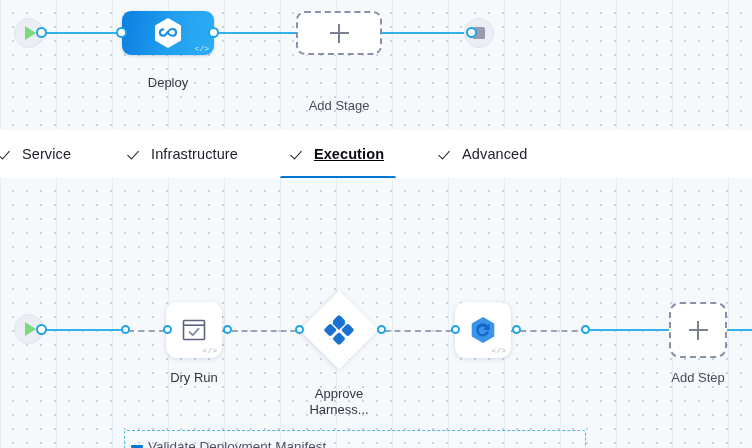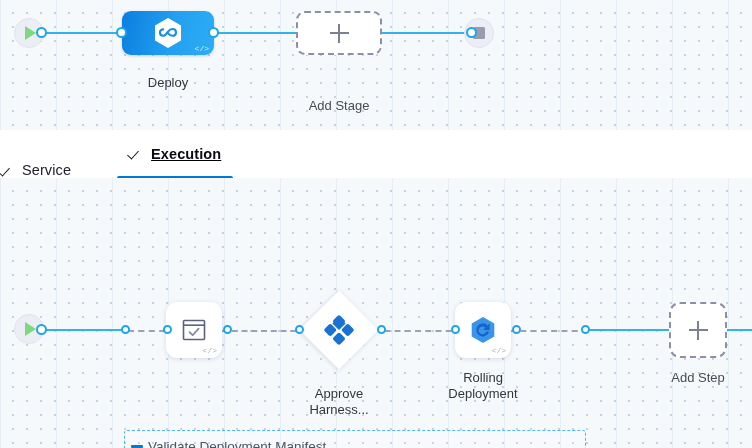--- a/index.html
+++ b/index.html
@@ -209,29 +209,39 @@
     </div>
     <div class="caption muted" style="left:269px; top:80px; width:140px;margin-top:18px;">Add Stage</div>
 
     <div class="terminal" style="left:464px; top:18px;">
       <div class="stop-sq"></div>
     </div>
     <div class="port" style="left:466px; top:27px;"></div>
   </div>
 
   <div id="tab-bar">
-    <div class="tab" style="margin-right:58px;align-items:flex-end;">
+    <div class="tab" style="margin-right:58px;">
       <span class="tab-check"></span>
       <span class="tab-label">Service</span>
+
+    </div>
+    <div class="tab" style="margin-right:54px;">
+      <span class="tab-check"></span>
+      <span class="tab-label">Infrastructure</span>
 
     </div>
     <div class="tab active" style="padding:0 12px; margin-left:-12px; margin-right:44px;text-decoration:underline;">
       <span class="tab-check"></span>
       <span class="tab-label">Execution</span>
       <span class="tab-underline"></span>
+    </div>
+    <div class="tab">
+      <span class="tab-check"></span>
+      <span class="tab-label">Advanced</span>
+
     </div>
   </div>
 
   <div id="exec-canvas" class="canvas">
 
     <div id="step-group"></div>
     <div id="group-header">
       <span class="collapse-bar"></span>
       <span id="group-title">Validate Deployment Manifest</span>
     </div>
@@ -259,20 +269,21 @@
     <div class="port small" style="left:581px; top:147px;"></div>
 
     <div class="step-node" style="left:166px; top:124px;">
       <svg width="26" height="26" viewBox="0 0 26 26">
         <rect x="2.5" y="3.5" width="21" height="19" rx="1" fill="#ffffff" stroke="#5c6180" stroke-width="1.6"></rect>
         <line x1="2.5" y1="8.2" x2="23.5" y2="8.2" stroke="#5c6180" stroke-width="1.6"></line>
         <path d="M8.5 15.2 L11.7 18.2 L17.6 11.6" fill="none" stroke="#7f85a3" stroke-width="1.7" stroke-linecap="round" stroke-linejoin="round"></path>
       </svg>
       <span class="code-mark">&lt;/&gt;</span>
     </div>
+    <div class="caption" style="left:124px; top:192px; width:140px;">Dry Run</div>
 
     <div class="diamond-node" style="left:311px; top:124px;"></div>
     <div class="diamond-icon" style="left:311px; top:124px;">
       <svg width="30" height="30" viewBox="0 0 30 30">
         <g fill="#1a72d0">
           <path d="M15 1.8 L21.6 8.4 L15 15 L8.4 8.4 Z" transform="translate(0,0)"></path>
         </g>
         <g fill="#1a72d0" transform="rotate(45 15 15)">
           <rect x="4.0" y="4.0" width="9.6" height="9.6" rx="2.2"></rect>
           <rect x="16.4" y="4.0" width="9.6" height="9.6" rx="2.2"></rect>
@@ -284,22 +295,20 @@
     <div class="caption" style="left:269px; top:208px; width:140px;">Approve
 Harness...</div>
 
     <div class="step-node" style="left:455px; top:124px;">
       <svg width="30" height="30" viewBox="0 0 30 30">
         <polygon points="15,2 26.3,8.5 26.3,21.5 15,28 3.7,21.5 3.7,8.5" fill="#3a95ea"></polygon>
         <path d="M19.8 10.4 a6.6 6.6 0 1 0 1.4 6.2 l-3.0 0 a3.9 3.9 0 1 1 -0.9 -4.0 l-2.3 2.3 l6.6 0 l0 -6.6 z" fill="#1565c8"></path>
       </svg>
       <span class="code-mark">&lt;/&gt;</span>
     </div>
-    <div class="caption" style="left:413px; top:192px; width:140px;">Rolling
-Deployment</div>
 
     <div id="add-step-node" class="add-node" style="left:669px; top:124px;">
       <div class="plus"></div>
     </div>
     <div class="caption muted" style="left:628px; top:192px; width:140px;">Add Step</div>
   </div>
 
 </div>
 
 </body></html>

